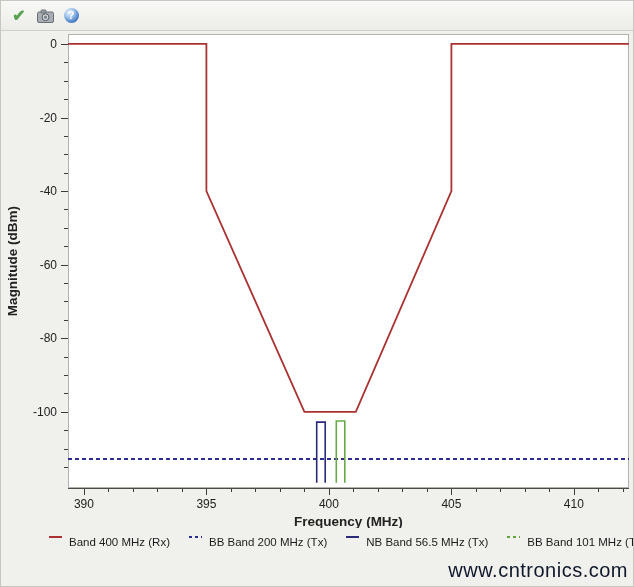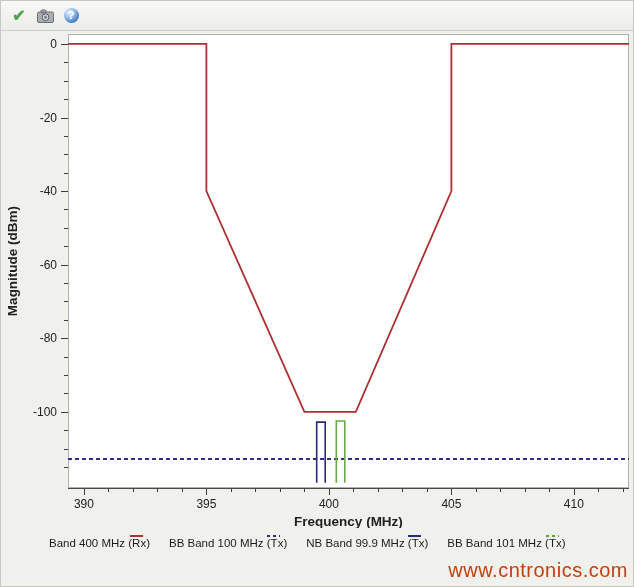--- a/index.html
+++ b/index.html
@@ -13,21 +13,21 @@
        gap:8px;padding-left:9px;box-sizing:border-box;}
   .tb-btn{width:18px;height:18px;display:flex;align-items:center;
        justify-content:center;cursor:pointer;}
   .tb-check{color:#55a252;font-size:16px;font-weight:bold;}
   .tb-help{width:15px;height:15px;border-radius:50%;color:#fff;
        font-size:11px;font-weight:bold;line-height:15px;text-align:center;
        background:radial-gradient(circle at 35% 30%, #e8f2fc, #9fc4ea 35%, #4479c4 72%, #2a4f97);}
   #chart{position:absolute;top:0;left:0;}
   #legend{position:absolute;left:48px;top:528px;width:586px;}
   .legend-row{display:flex;align-items:center;height:25px;}
-  .legend-item{display:flex;align-items:flex-end;margin-right:19px;cursor:pointer;flex-direction:column;}
+  .legend-item{display:flex;align-items:flex-start;margin-right:19px;cursor:pointer;}
   .swatch{width:13px;height:2px;margin-right:7px;flex:none;}
   .legend-label{font-size:11.5px;color:#1c1c1c;white-space:nowrap;}
   #watermark{position:absolute;right:5px;bottom:4px;font-size:20px;
        letter-spacing:0.5px;font-weight:500;}
 </style>
 </head>
 <body>
 
 <div id="app">
 
@@ -121,28 +121,28 @@
     </svg>
 
   <div id="legend">
       <div class="legend-row">
         <div class="legend-item">
           <span class="swatch" style="background: rgb(171, 50, 50);"></span>
           <span class="legend-label">Band 400 MHz (Rx)</span>
         </div>
         <div class="legend-item">
           <span class="swatch" style="background: repeating-linear-gradient(90deg, rgb(44, 44, 145) 0px, rgb(44, 44, 145) 3px, transparent 3px, transparent 6px);"></span>
-          <span class="legend-label">BB Band 100 MHz (Tx)</span>
+          <span class="legend-label">BB Band 200 MHz (Tx)</span>
         </div>
         <div class="legend-item">
           <span class="swatch" style="background: rgb(42, 42, 120);"></span>
-          <span class="legend-label">NB Band 99.9 MHz (Tx)</span>
+          <span class="legend-label">NB Band 56.5 MHz (Tx)</span>
         </div>
         <div class="legend-item">
           <span class="swatch" style="background: repeating-linear-gradient(90deg, rgb(99, 163, 60) 0px, rgb(99, 163, 60) 3px, transparent 3px, transparent 6px);"></span>
           <span class="legend-label">BB Band 101 MHz (Tx)</span>
         </div>
       </div>
     </div>
 
-  <div id="watermark" style="color: #c2410c;">www.cntronics.com</div>
+  <div id="watermark" style="color: #0f172a;">www.cntronics.com</div>
 
 </div>
 
 </body></html>

